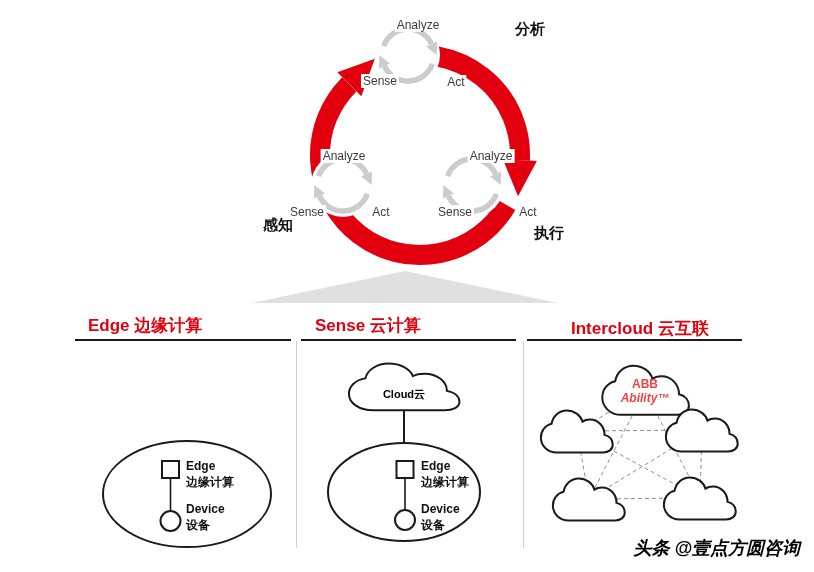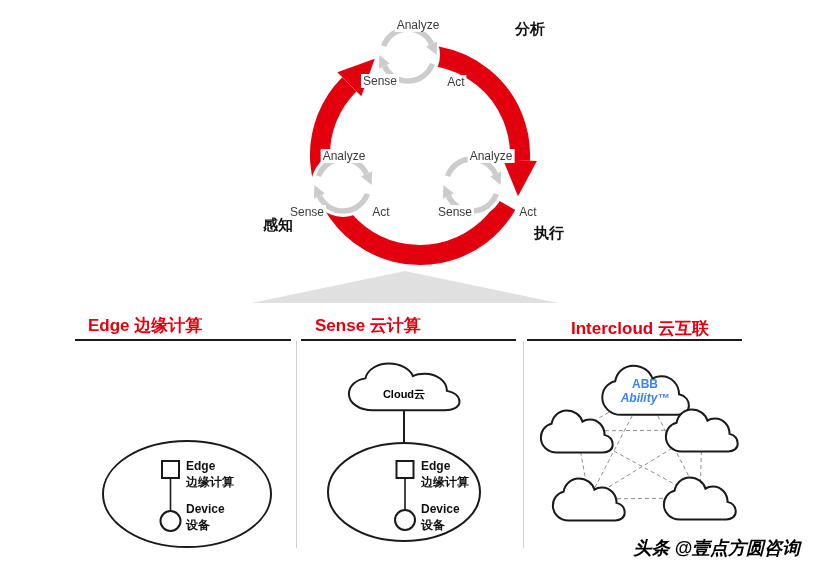--- a/index.html
+++ b/index.html
@@ -47,21 +47,21 @@
     font-weight:700;
     color:#000000;
     transform:translateX(-50%);
     white-space:nowrap;
     margin-top:6px;
   }
   .hub-lbl {
     position:absolute;
     font-size:12px;
     font-weight:700;
-    color:#3b82f6;
+    color:#ef4444;
     transform:translateX(-50%);
     line-height:14px;
     white-space:nowrap;
   }
   .watermark {
     position:absolute;
     right:14px;
     top:536px;
     font-size:18px;
     font-weight:700;

